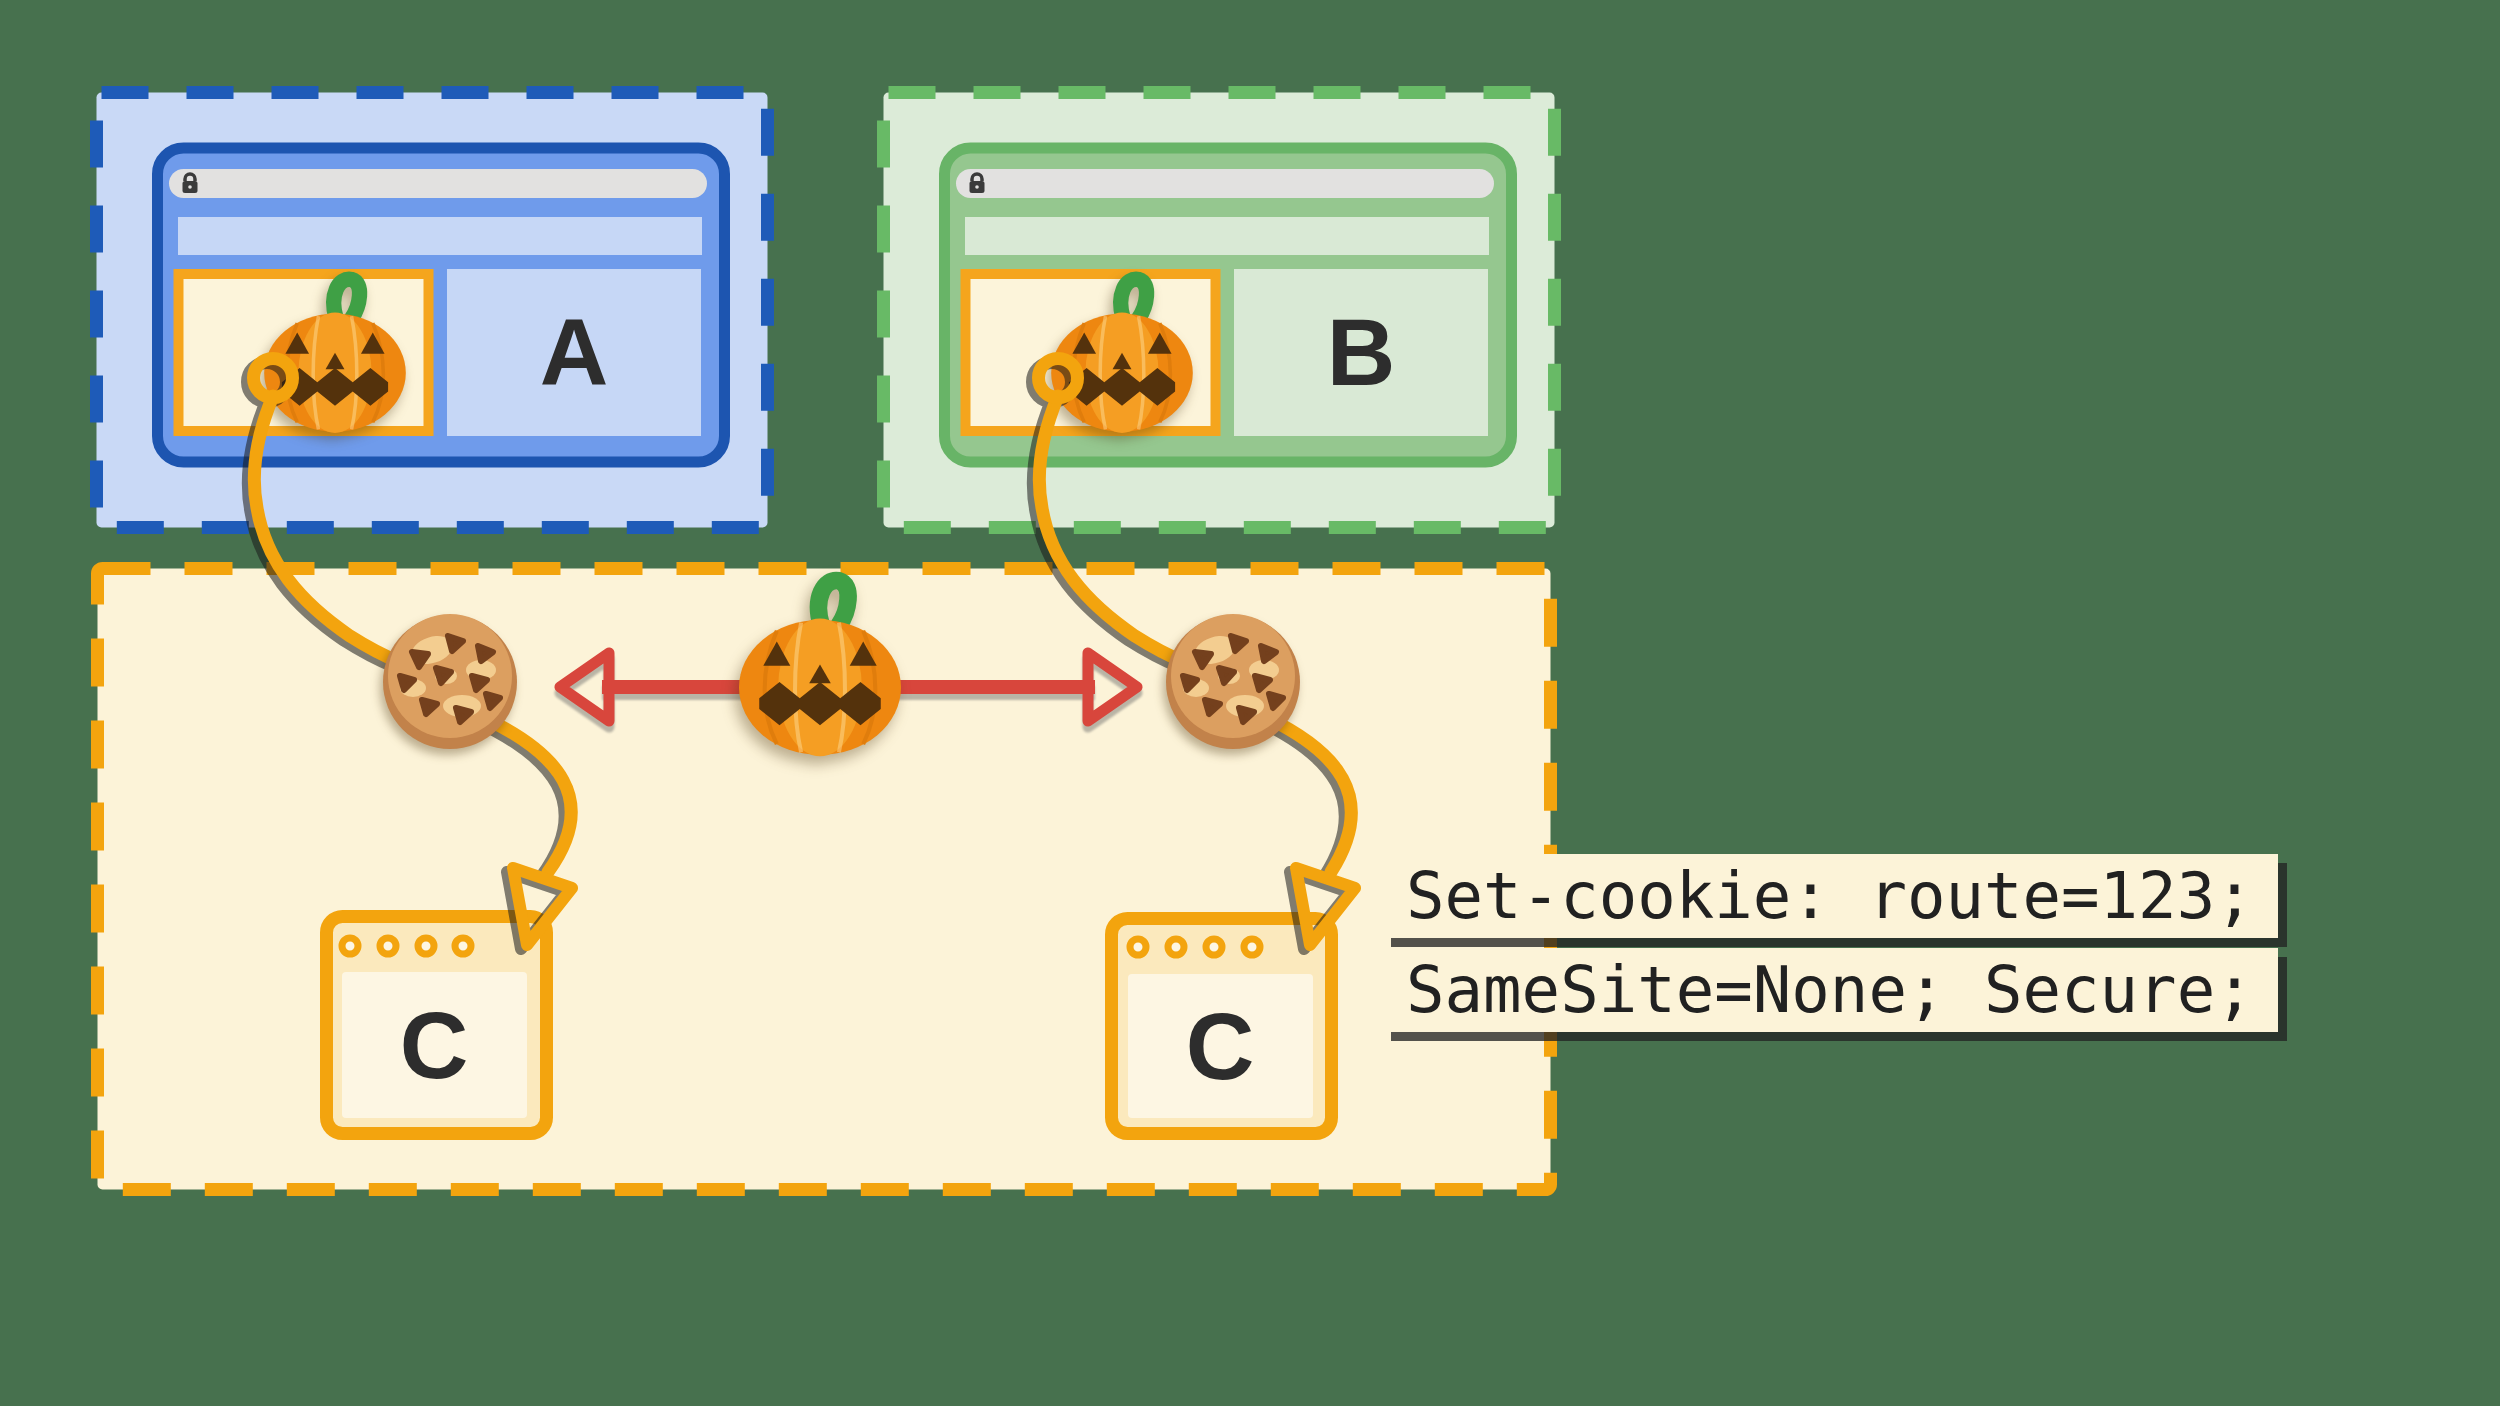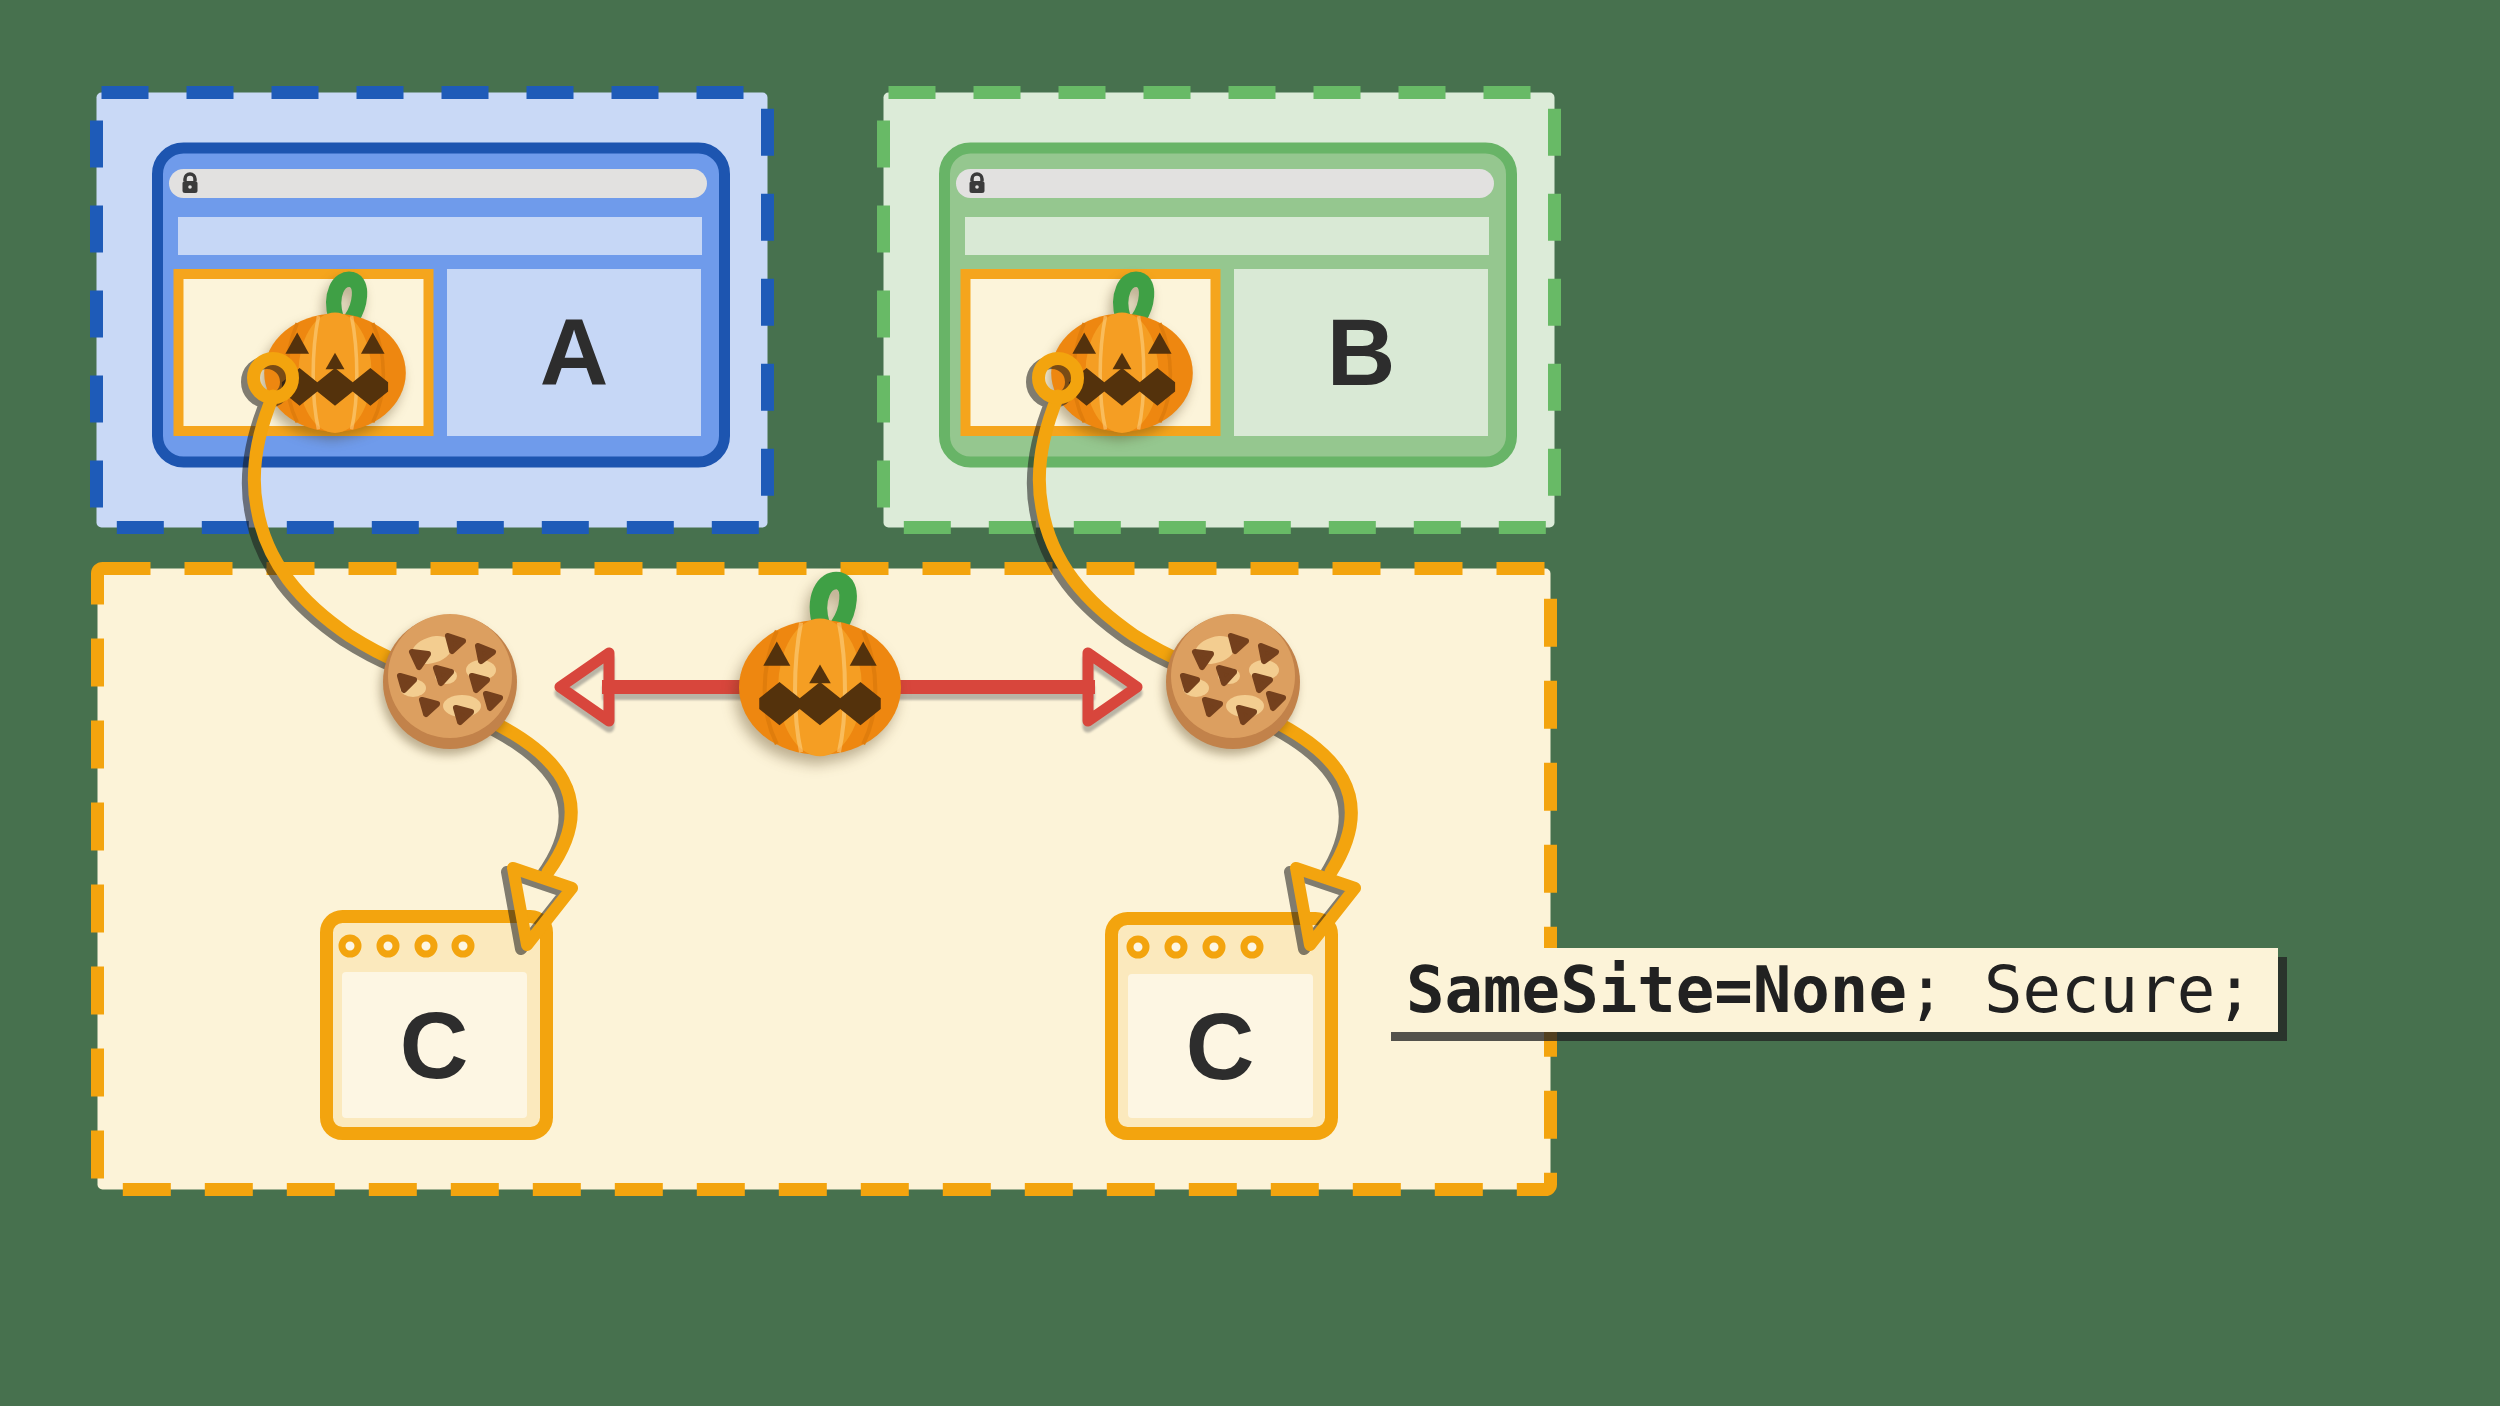--- a/index.html
+++ b/index.html
@@ -72,21 +72,21 @@
     height:84px;
     line-height:84px;
     padding:0 24px;
     background:var(--code-bg);
     color:var(--code-text);
     font-family:"DejaVu Sans Mono", monospace;
     font-size:64px;
     white-space:nowrap;
     box-shadow:9px 9px 0 rgba(35,35,35,0.78);
   }
-  .codebox b{font-weight:700;}
+  .codebox b{font-weight:400;}
 </style>
 </head>
 <body>
 
 <div class="stage">
 
   <svg class="scene" width="2500" height="1406" viewBox="0 0 2500 1406">
 
     <defs>
       <g id="pumpkin">
@@ -204,17 +204,20 @@
 
     <use href="#cookie" transform="translate(450,680)" class="shadow-soft"></use>
     <use href="#cookie" transform="translate(1233,680)" class="shadow-soft"></use>
   </svg>
 
   <div class="letter" style="left:574px;top:352px;">A</div>
   <div class="letter" style="left:1361px;top:352px;">B</div>
   <div class="letter" style="left:434px;top:1045px;">C</div>
   <div class="letter" style="left:1220px;top:1046px;">C</div>
 
+  <div class="codebox" style="left:1382px;top:854px;">
+    <span>Set-cookie: route=123;</span>
+  </div>
   <div class="codebox" style="left:1382px;top:948px;">
     <b>SameSite=None</b><span>; Secure;</span>
   </div>
 
 </div>
 
 </body></html>

